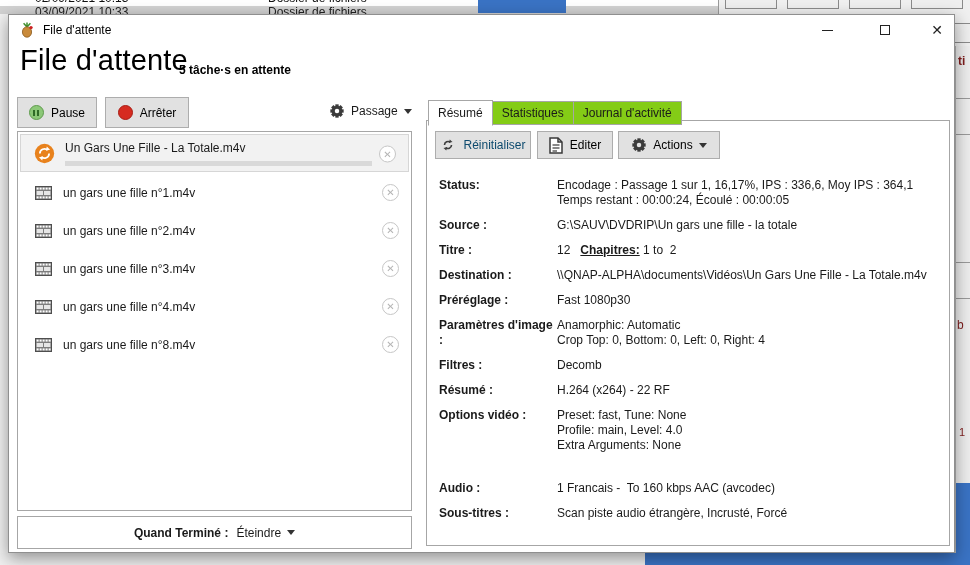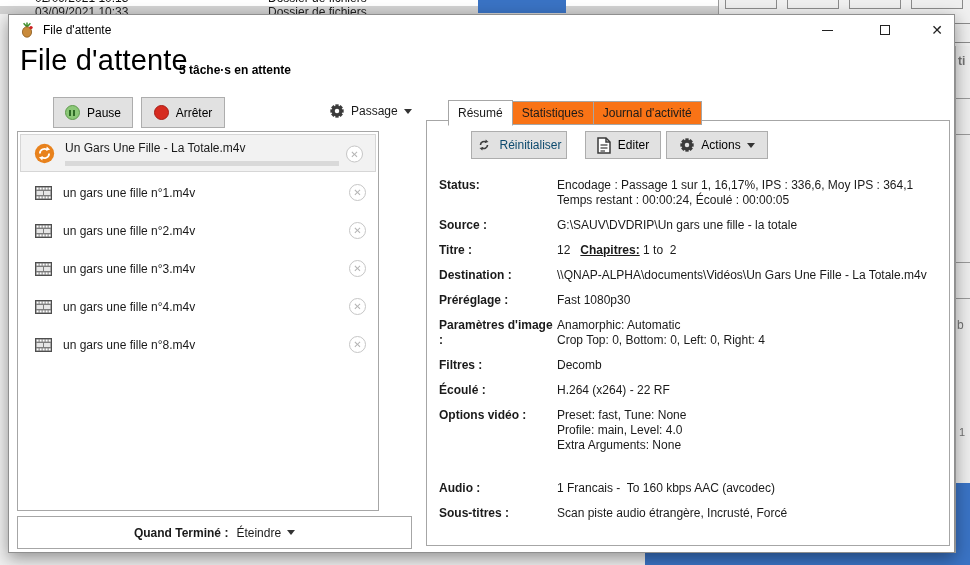--- a/index.html
+++ b/index.html
@@ -10,21 +10,21 @@
   .bg-piece { position:absolute; overflow:hidden; }
   .bg-row1 { left:0; top:0; width:720px; height:6px; background:#fff; }
   .bg-row1 span { position:absolute; top:-9px; font-size:12px; color:#111; white-space:nowrap; }
   .bg-row2 { left:0; top:6px; width:720px; height:8px; background:#d2d2d2; }
   .bg-row2 span { position:absolute; top:-1px; font-size:12px; color:#222; white-space:nowrap; }
   .bg-date { left:35px; } .bg-type { left:268px; }
   .bg-blue-top { left:478px; top:0; width:88px; height:13px; background:var(--blue,#3a73c4); }
   .bg-win-tr { right:0; top:0; width:252px; height:46px; background:#f0f0f0; border-left:1px solid #9a9a9a; }
   .bg-box { position:absolute; background:#efefef; border:1px solid #8b8b8b; }
   .bg-right-col { right:0; top:46px; width:15px; height:519px; background:#ededed; border-left:1px solid #b5b5b5; }
-  .frag { position:absolute; font-size:12px; color:#737373; }
+  .frag { position:absolute; font-size:12px; color:#7f1d1d; }
   .frag-ti { left:2px; top:8px; font-weight:bold; }
   .frag-b { left:1px; top:272px; }
   .frag-1 { left:3px; top:380px; font-size:11px; }
   .col-line { position:absolute; left:0; width:15px; border-top:1px solid #9a9a9a; }
   .bg-blue-bar { position:absolute; right:0; top:437px; width:14px; height:128px; background:var(--blue,#3a73c4); }
   .bg-bottom { left:0; top:553px; width:970px; height:12px; background:#f0f0f0; }
   .bg-bottom-blue { left:645px; top:553px; width:325px; height:12px; background:var(--blue,#3a73c4); }
 
   
   .window { position:absolute; left:8px; top:14px; width:947px; height:539px; background:#fff;
@@ -34,59 +34,59 @@
   .tb-title { position:absolute; left:34px; top:8px; font-size:12px; color:#000; }
   .winbtn { position:absolute; top:0; width:44px; height:30px; display:flex; align-items:center; justify-content:center; color:#222; }
   .wb-min { left:796px; } .wb-max { left:854px; } .wb-close { left:906px; font-size:14px; }
   .wb-min i { display:block; width:11px; border-top:1px solid #222; }
   .wb-max i { display:block; width:10px; height:10px; border:1px solid #222; }
 
   .hdr-title { position:absolute; left:11px; top:29px; font-size:29px; font-weight:300; letter-spacing:.2px; color:#000; }
   .hdr-sub { position:absolute; left:170px; top:48px; font-size:12px; font-weight:600; color:#000; }
 
   .btn { background:#e1e1e1; border:1px solid #adadad; font-size:12px; color:#000;
-         display:flex; align-items:center; justify-content:center; gap:7px; font-family:inherit;margin-left:36px; }
+         display:flex; align-items:center; justify-content:center; gap:7px; font-family:inherit; }
   .btn-pause { position:absolute; left:8px; top:82px; width:80px; height:31px; }
   .btn-stop  { position:absolute; left:96px; top:82px; width:84px; height:31px; }
   .ico-pause { width:15px; height:15px; border-radius:50%; background:var(--pauseGreen,#8cc878); border:1px solid #5f9b4d;
                display:flex; align-items:center; justify-content:center; gap:2px; }
   .ico-pause i { display:block; width:2px; height:6px; background:#2f6b26; }
   .ico-stop { width:15px; height:15px; border-radius:50%; background:var(--stopRed,#d62b20); border:1px solid #a81d15; }
 
   .options { position:absolute; left:320px; top:88px; display:flex; align-items:center; gap:6px; font-size:12px; }
   .caret { width:0; height:0; border-left:4px solid transparent; border-right:4px solid transparent; border-top:5px solid #333; }
 
   
-  .list { position:absolute; left:8px; top:116px; width:362px; height:380px; border:1px solid #a6a6a6; background:#fff; overflow:hidden; }
+  .list { position:absolute; left:8px; top:116px; width:395px; height:380px; border:1px solid #a6a6a6; background:#fff; overflow:hidden; }
   .active-row { position:relative; margin:2px; height:38px; background:#f2f2f2; border:1px solid #d6d6d6; }
   .ar-icon { position:absolute; left:13px; top:8px; }
   .ar-name { position:absolute; left:44px; top:6px; font-size:12px; }
   .ar-track { position:absolute; left:44px; right:36px; bottom:5px; height:5px; background:#d9d9d9; }
   .ar-fill { height:100%; background:var(--green,#2dad3f); }
   .q-row { position:relative; height:38px; display:flex; align-items:center; padding-left:17px; gap:11px; }
   .q-name { font-size:12px; }
   .x-btn { position:absolute; right:12px; top:50%; margin-top:-9px; width:17px; height:17px; border-radius:50%;
            border:1px solid #c6c6c6; color:#b4b4b4; font-size:10px; line-height:15px; text-align:center; background:#fff; }
   .active-row .x-btn { top:19px; margin-top:0; transform:translateY(-50%); }
 
   .bottom-bar { position:absolute; left:8px; top:501px; width:395px; height:33px; border:1px solid #a6a6a6; background:#fff;
                 display:flex; align-items:center; justify-content:center; gap:8px; font-size:12px; }
   .bb-label { font-weight:bold; }
   .bb-value { display:flex; align-items:center; gap:6px; }
 
   
-  .tabs { position:absolute; left:419px; top:84px; display:flex; align-items:flex-end; z-index:3;margin-left:20px; }
-  .tab { font-size:12px; padding:4px 9px 4px 9px; border:1px solid #a6a6a6; background:#f97316; margin-right:-1px; }
+  .tabs { position:absolute; left:419px; top:84px; display:flex; align-items:flex-end; z-index:3; }
+  .tab { font-size:12px; padding:4px 9px 4px 9px; border:1px solid #a6a6a6; background:#84cc16; margin-right:-1px; }
   .tab.active { background:#fff; border-bottom:1px solid #fff; padding-top:5px; padding-bottom:5px; position:relative; top:1px; }
   .panel { position:absolute; left:417px; top:105px; width:524px; height:426px; border:1px solid #a6a6a6; background:#fff; z-index:2; }
 
   .pbtns { position:absolute; left:8px; top:10px; display:flex; }
   .pbtn { height:28px; padding:0 10px; }
   .pb-reset { width:96px; color:#0c4a6e; }
-  .pb-edit { width:76px; margin-left:18px; }
+  .pb-edit { width:76px; margin-left:6px; }
   .pb-actions { width:102px; margin-left:5px; gap:6px; }
 
   .fields { position:absolute; left:12px; top:57px; right:6px; }
   .field-row { display:flex; margin-bottom:10px; }
   .field-row.gap { margin-top:28px; }
   .f-label { width:118px; flex:0 0 118px; font-weight:bold; font-size:12px; line-height:15px; }
   .f-value { font-size:12px; line-height:15px; white-space:pre-wrap; }
   .f-value .b { font-weight:bold;text-decoration:underline; }
 
   svg { display:block; }
@@ -379,21 +379,21 @@
         </div>
         <div class="field-row">
           <div class="f-label">Paramètres d'image :</div>
           <div class="f-value"><div><span>Anamorphic: Automatic</span></div><div><span>Crop Top: 0, Bottom: 0, Left: 0, Right: 4</span></div></div>
         </div>
         <div class="field-row">
           <div class="f-label">Filtres :</div>
           <div class="f-value"><div><span>Decomb</span></div></div>
         </div>
         <div class="field-row">
-          <div class="f-label">Écoulé :</div>
+          <div class="f-label">Résumé :</div>
           <div class="f-value"><div><span>H.264 (x264) - 22 RF</span></div></div>
         </div>
         <div class="field-row">
           <div class="f-label">Options vidéo :</div>
           <div class="f-value"><div><span>Preset: fast, Tune: None</span></div><div><span>Profile: main, Level: 4.0</span></div><div><span>Extra Arguments: None</span></div></div>
         </div>
         <div class="field-row gap">
           <div class="f-label">Audio :</div>
           <div class="f-value"><div><span>1 Francais -  To 160 kbps AAC (avcodec)</span></div></div>
         </div>

